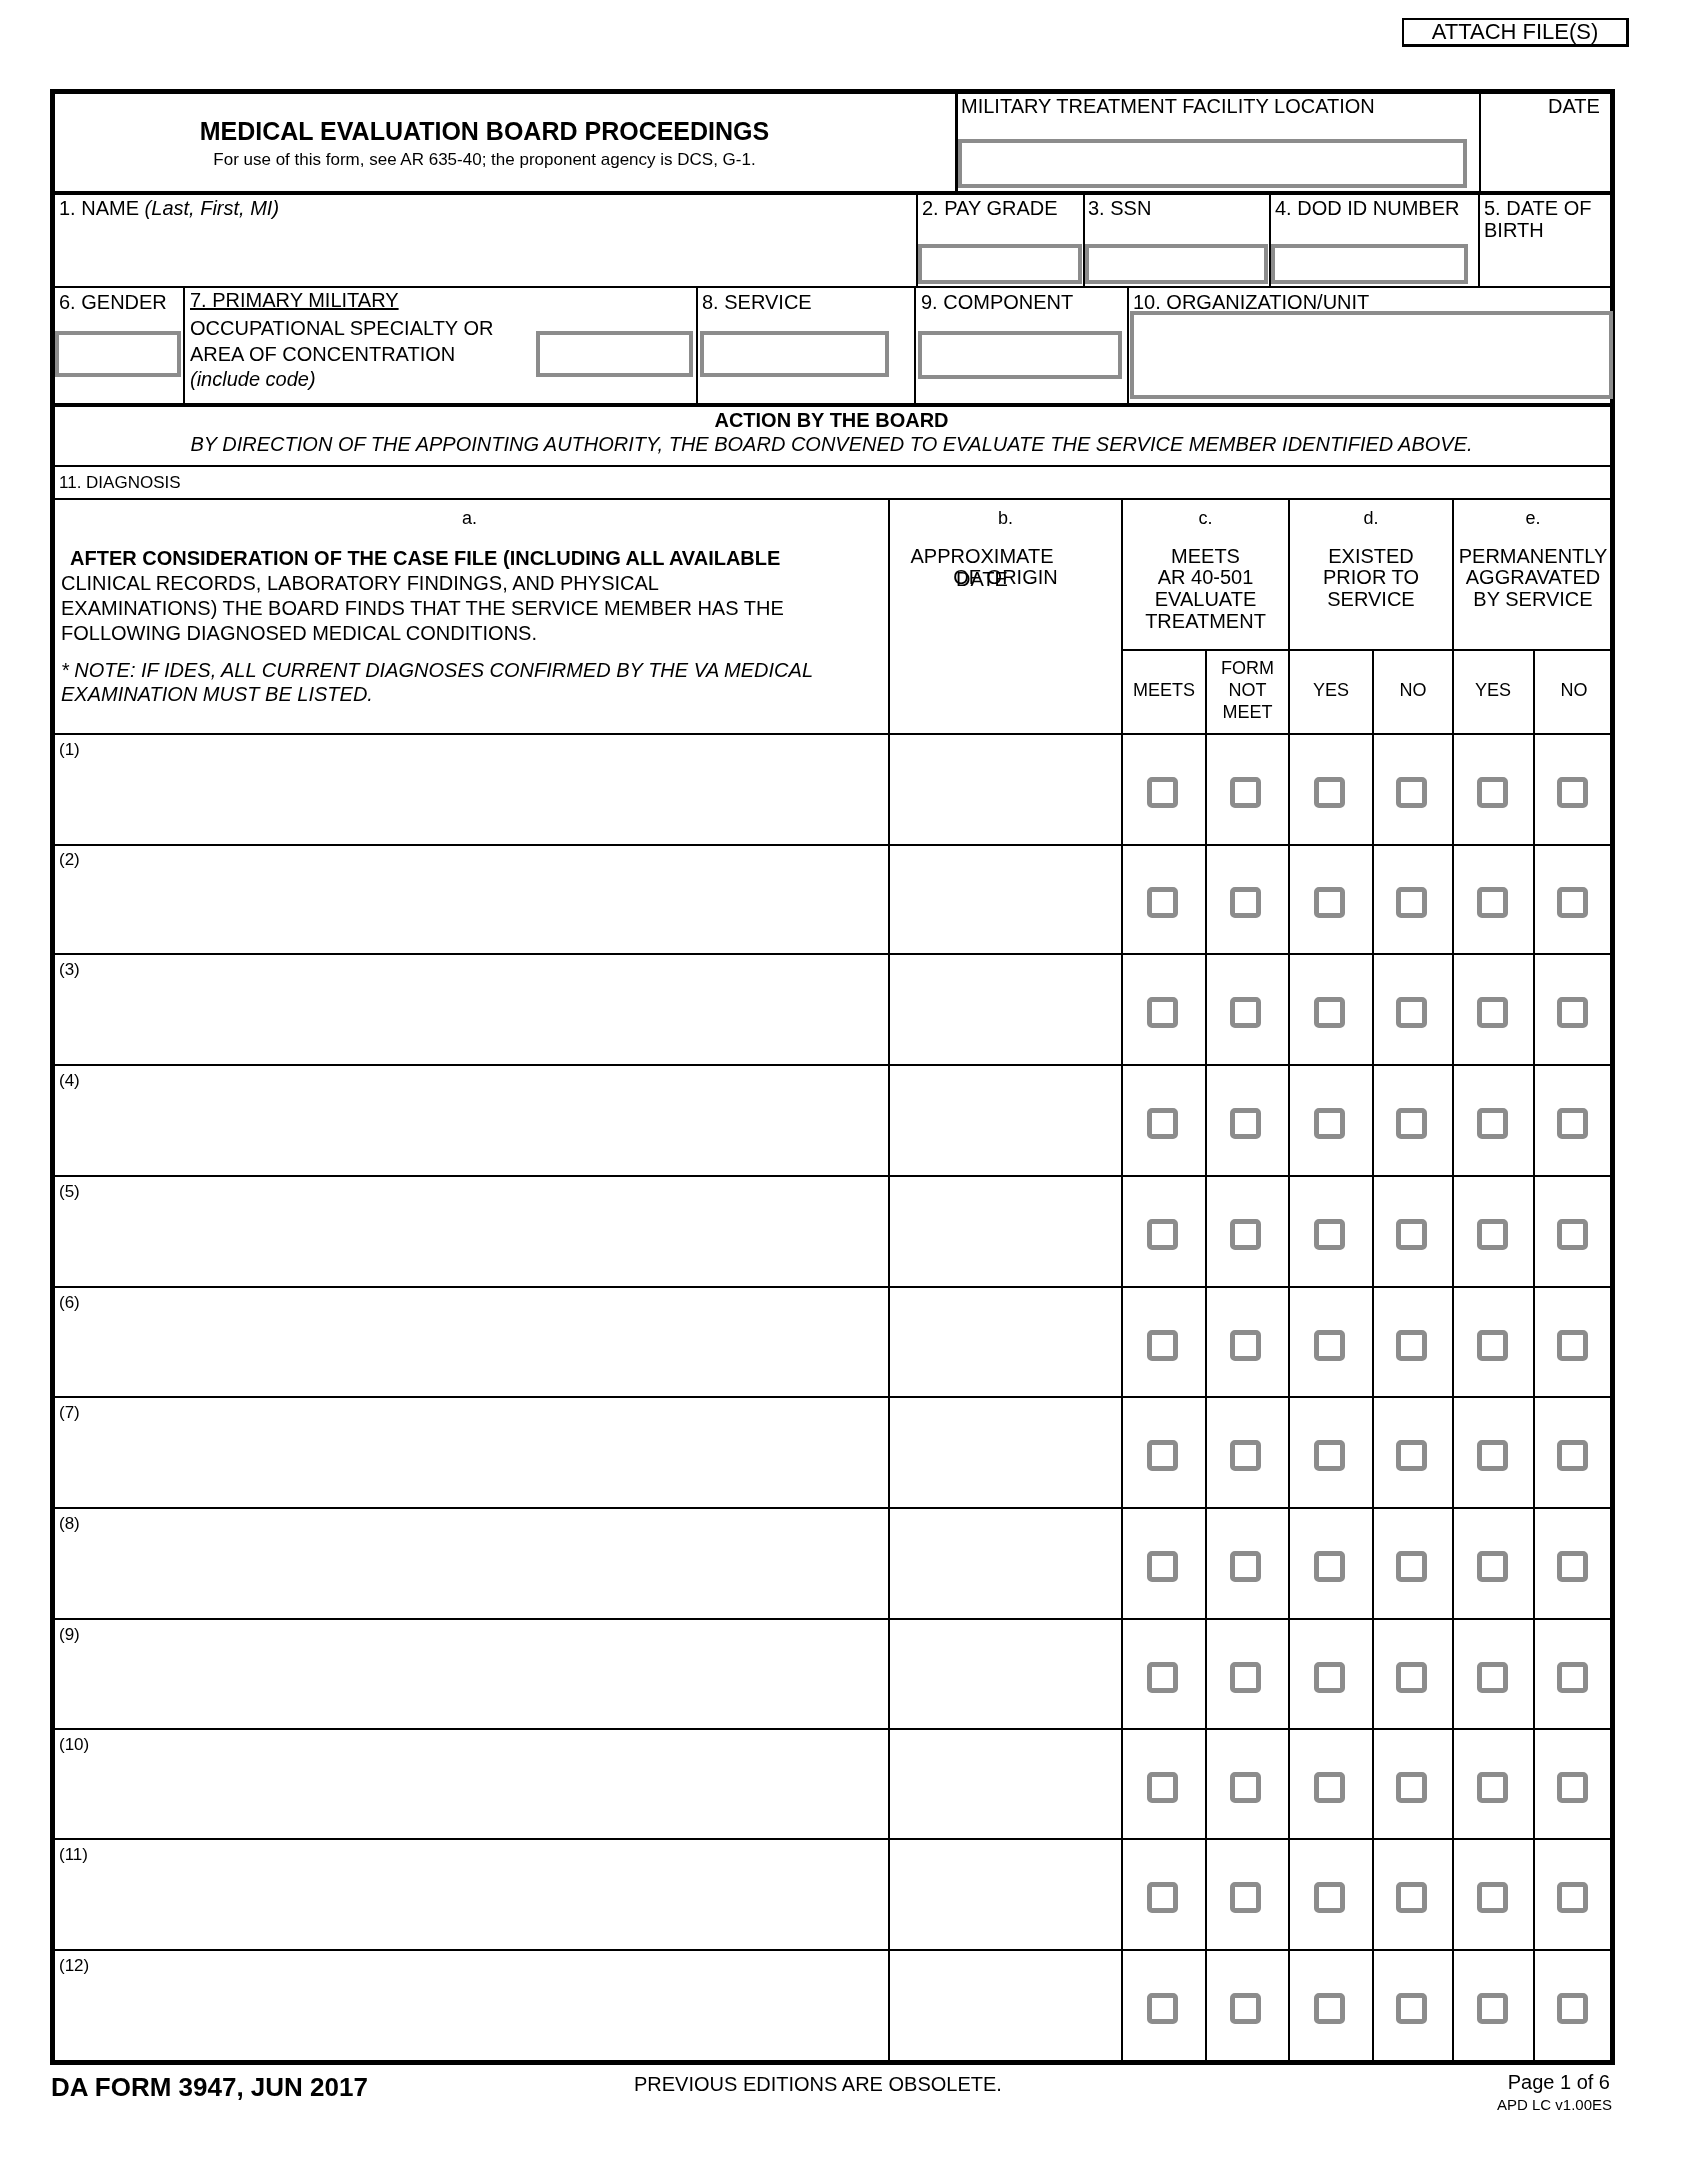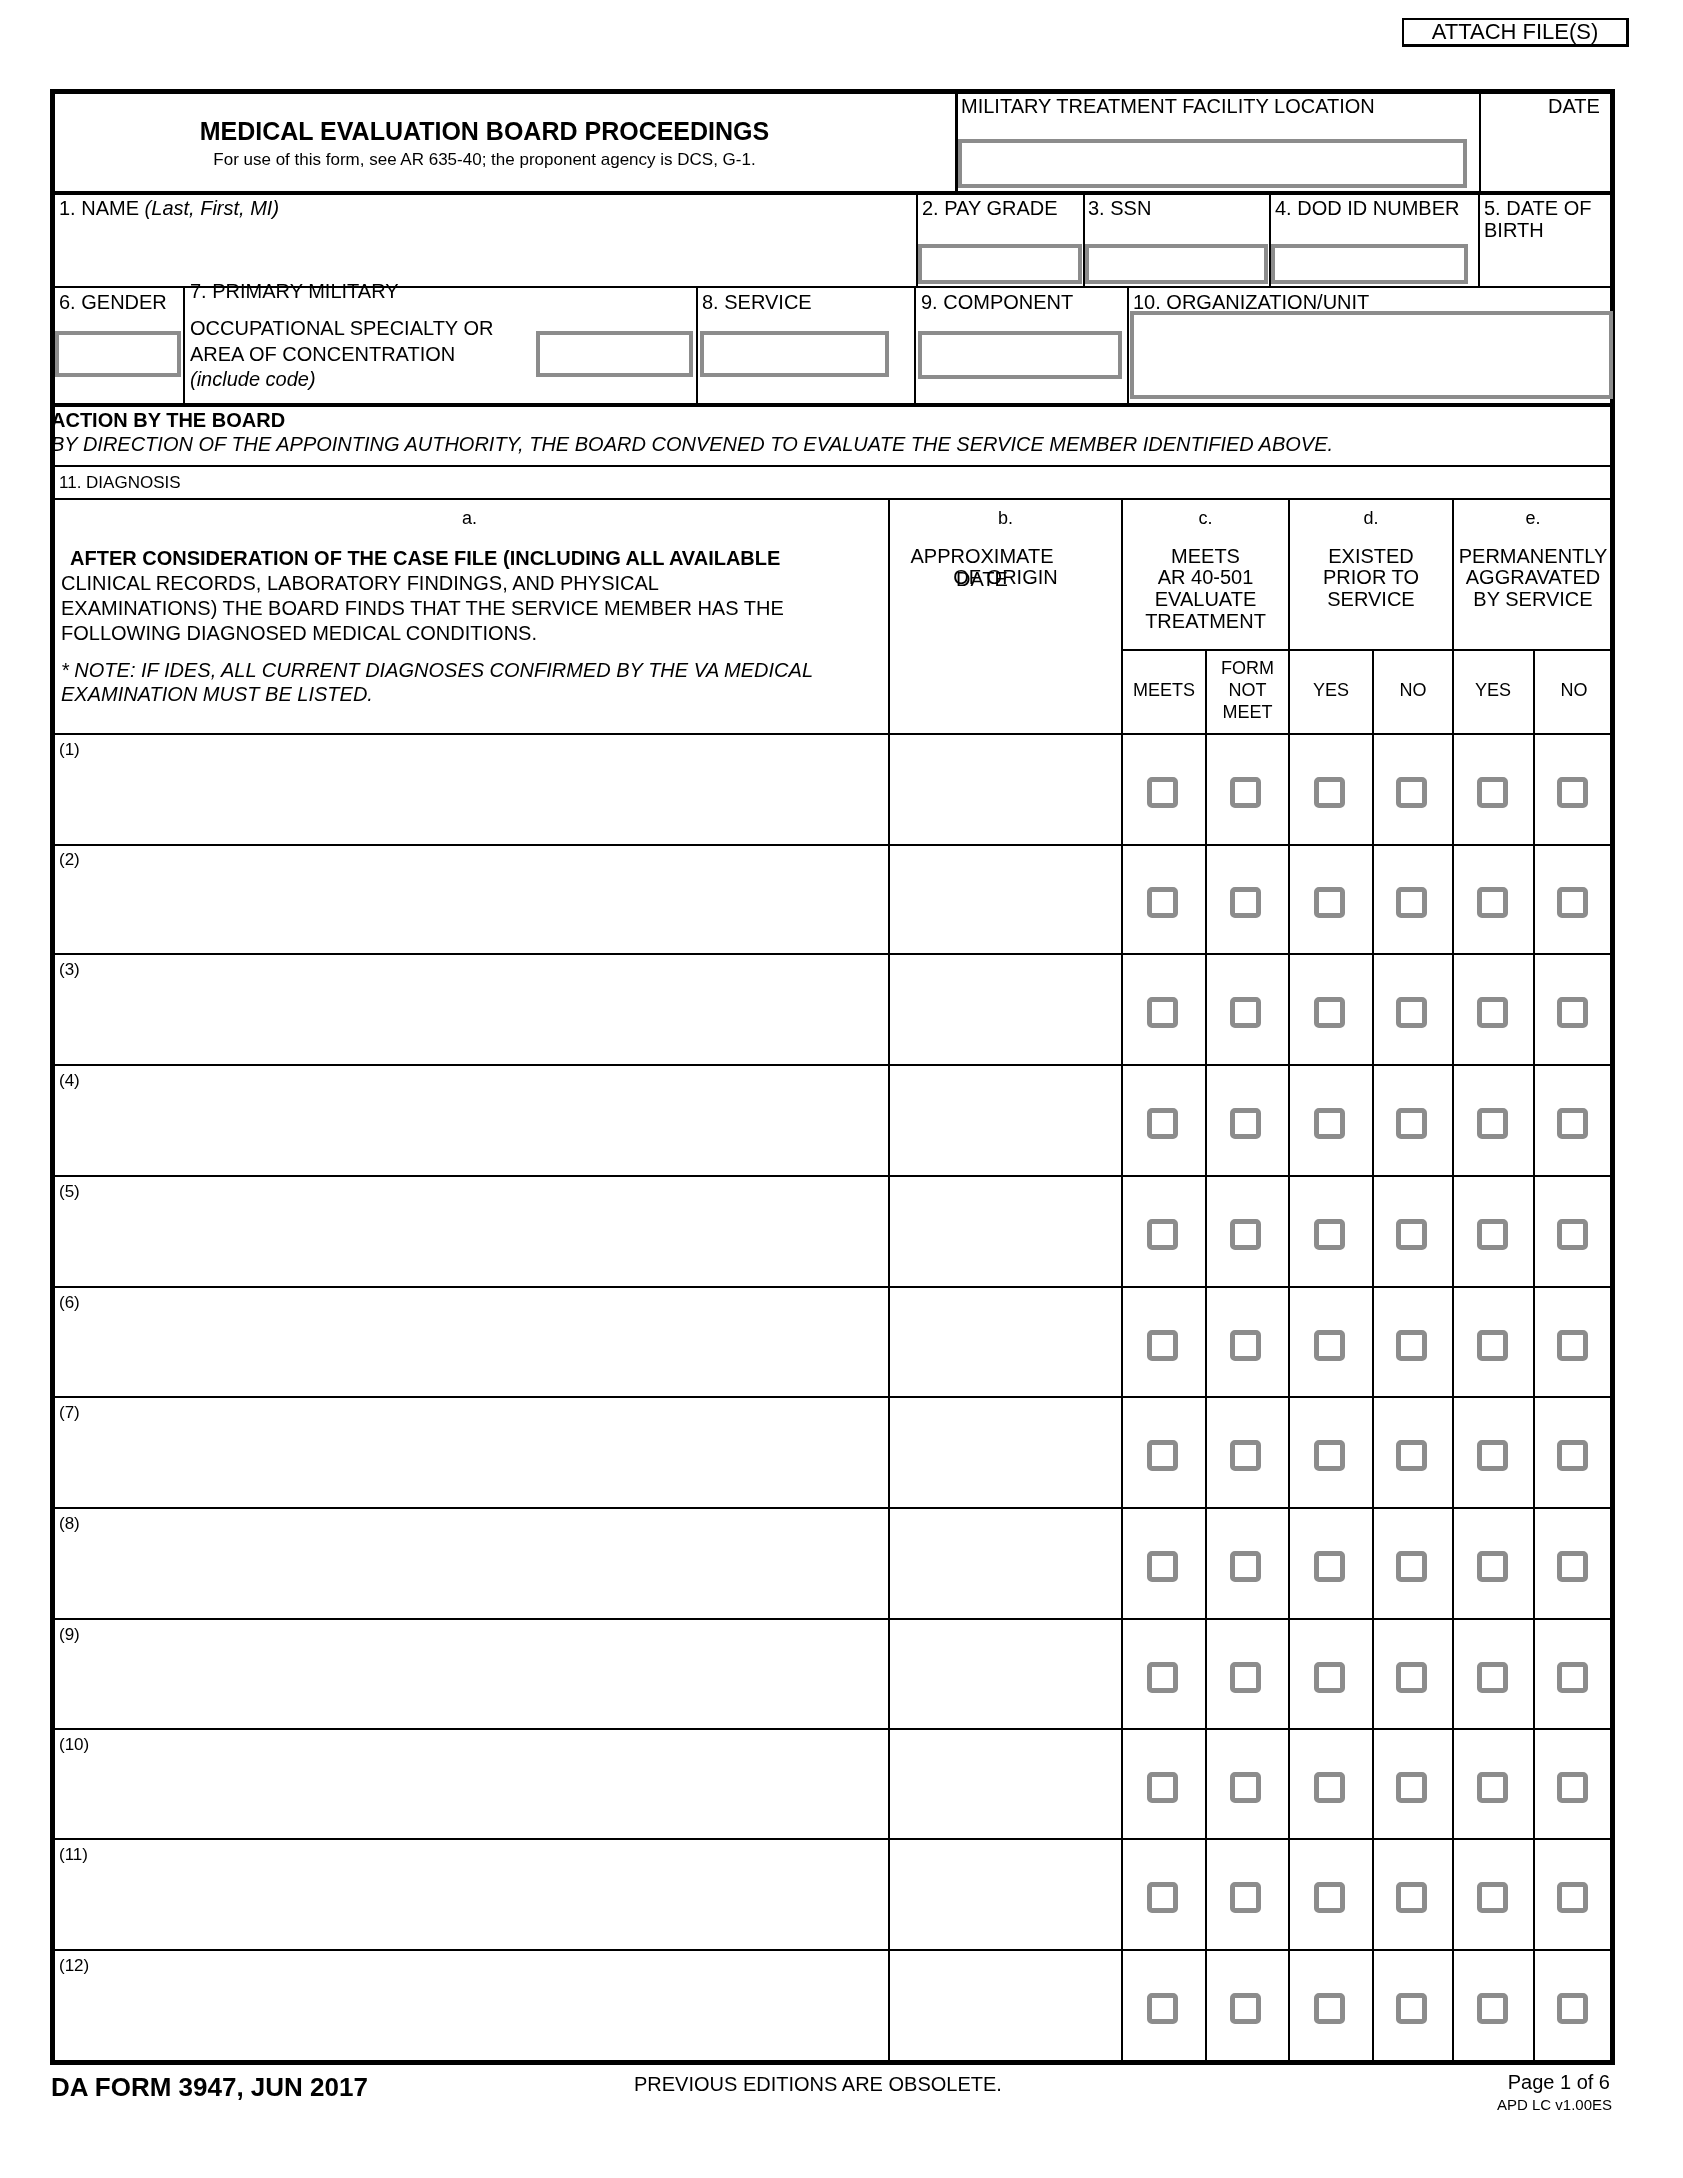--- a/index.html
+++ b/index.html
@@ -13,21 +13,21 @@
   .field { position: absolute; border: 4px solid #8c8c8c; background: #fff; }
   .attach-btn {
     position: absolute; left: 1402px; top: 18px; width: 227px; height: 29px;
     border: 2px solid #000; border-bottom-width: 3px; border-right-width: 3px;
     background: #fff; font-size: 22px; line-height: 24px; text-align: center; cursor: pointer;
   }
   .form-frame { position: absolute; left: 50px; top: 89px; width: 1565px; height: 1976px; border: 5px solid #000; }
   .thick { height: 4px; }
   .title { position: absolute; left: 54px; top: 117px; width: 861px; text-align: center; font-size: 25px; font-weight: bold; }
   .subtitle { position: absolute; left: 54px; top: 150px; width: 861px; text-align: center; font-size: 17px; }
-  .center { text-align: left; }
+  .center { text-align: center; }
   .cb {
     position: absolute; width: 31px; height: 31px; border: 5px solid #8c8c8c; border-radius: 5px; background: #fff; cursor: pointer;
   }
   .rownum { position: absolute; font-size: 17px; }
   .footer-form { position: absolute; left: 51px; top: 2072px; font-size: 26px; font-weight: bold; }
   .footer-prev { position: absolute; left: 634px; top: 2073px; font-size: 20px; }
   .footer-page { position: absolute; right: 73px; top: 2071px; font-size: 20px; text-align: right; }
   .footer-ver { position: absolute; right: 71px; top: 2096px; font-size: 15px; text-align: right; }
   .hdr-text { position: absolute; font-size: 20px; line-height: 23px; text-align: center; }
 </style>
@@ -74,21 +74,21 @@
 <div class="hline" style="left:51px; top:286px; width:1561px;"></div>
 
 <div class="vline" style="left:183px; top:287px; height:117px;"></div>
 <div class="vline" style="left:696px; top:287px; height:117px;"></div>
 <div class="vline" style="left:914px; top:287px; height:117px;"></div>
 <div class="vline" style="left:1127px; top:287px; height:117px;"></div>
 
 <div class="lbl" style="left:59px; top:291px;">6. GENDER</div>
 <div class="field" style="left:55px; top:331px; width:126px; height:46px;"></div>
 
-<div class="lbl" style="left:190px; top:280px;">7. PRIMARY MILITARY</div>
+<div class="lbl" style="left:190px; top:289px;text-decoration:underline;">7. PRIMARY MILITARY</div>
 <div class="lbl" style="left:190px; top:317px;">OCCUPATIONAL SPECIALTY OR</div>
 <div class="lbl" style="left:190px; top:343px;">AREA OF CONCENTRATION</div>
 <div class="lbl" style="left:190px; top:368px; font-style:italic;">(include code)</div>
 <div class="field" style="left:536px; top:331px; width:157px; height:46px;"></div>
 
 <div class="lbl" style="left:702px; top:291px;">8. SERVICE</div>
 <div class="field" style="left:700px; top:331px; width:189px; height:46px;"></div>
 
 <div class="lbl" style="left:921px; top:291px;">9. COMPONENT</div>
 <div class="field" style="left:918px; top:331px; width:204px; height:48px;"></div>

